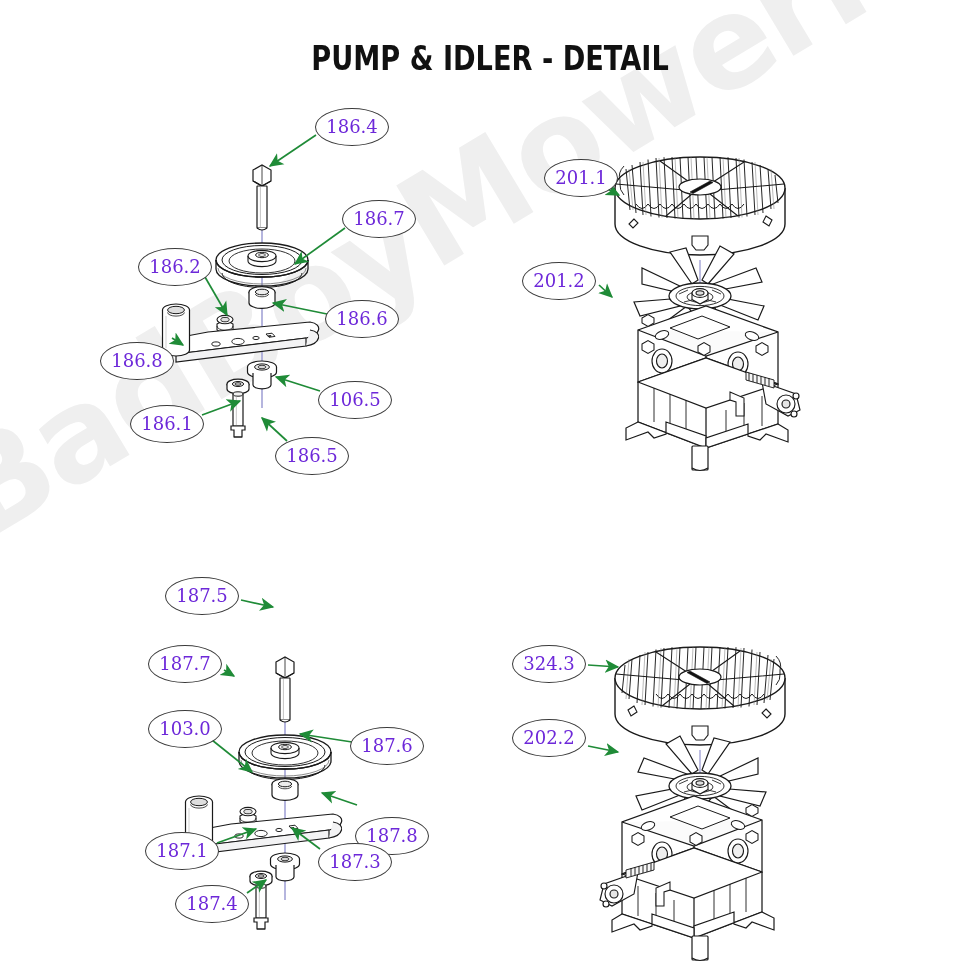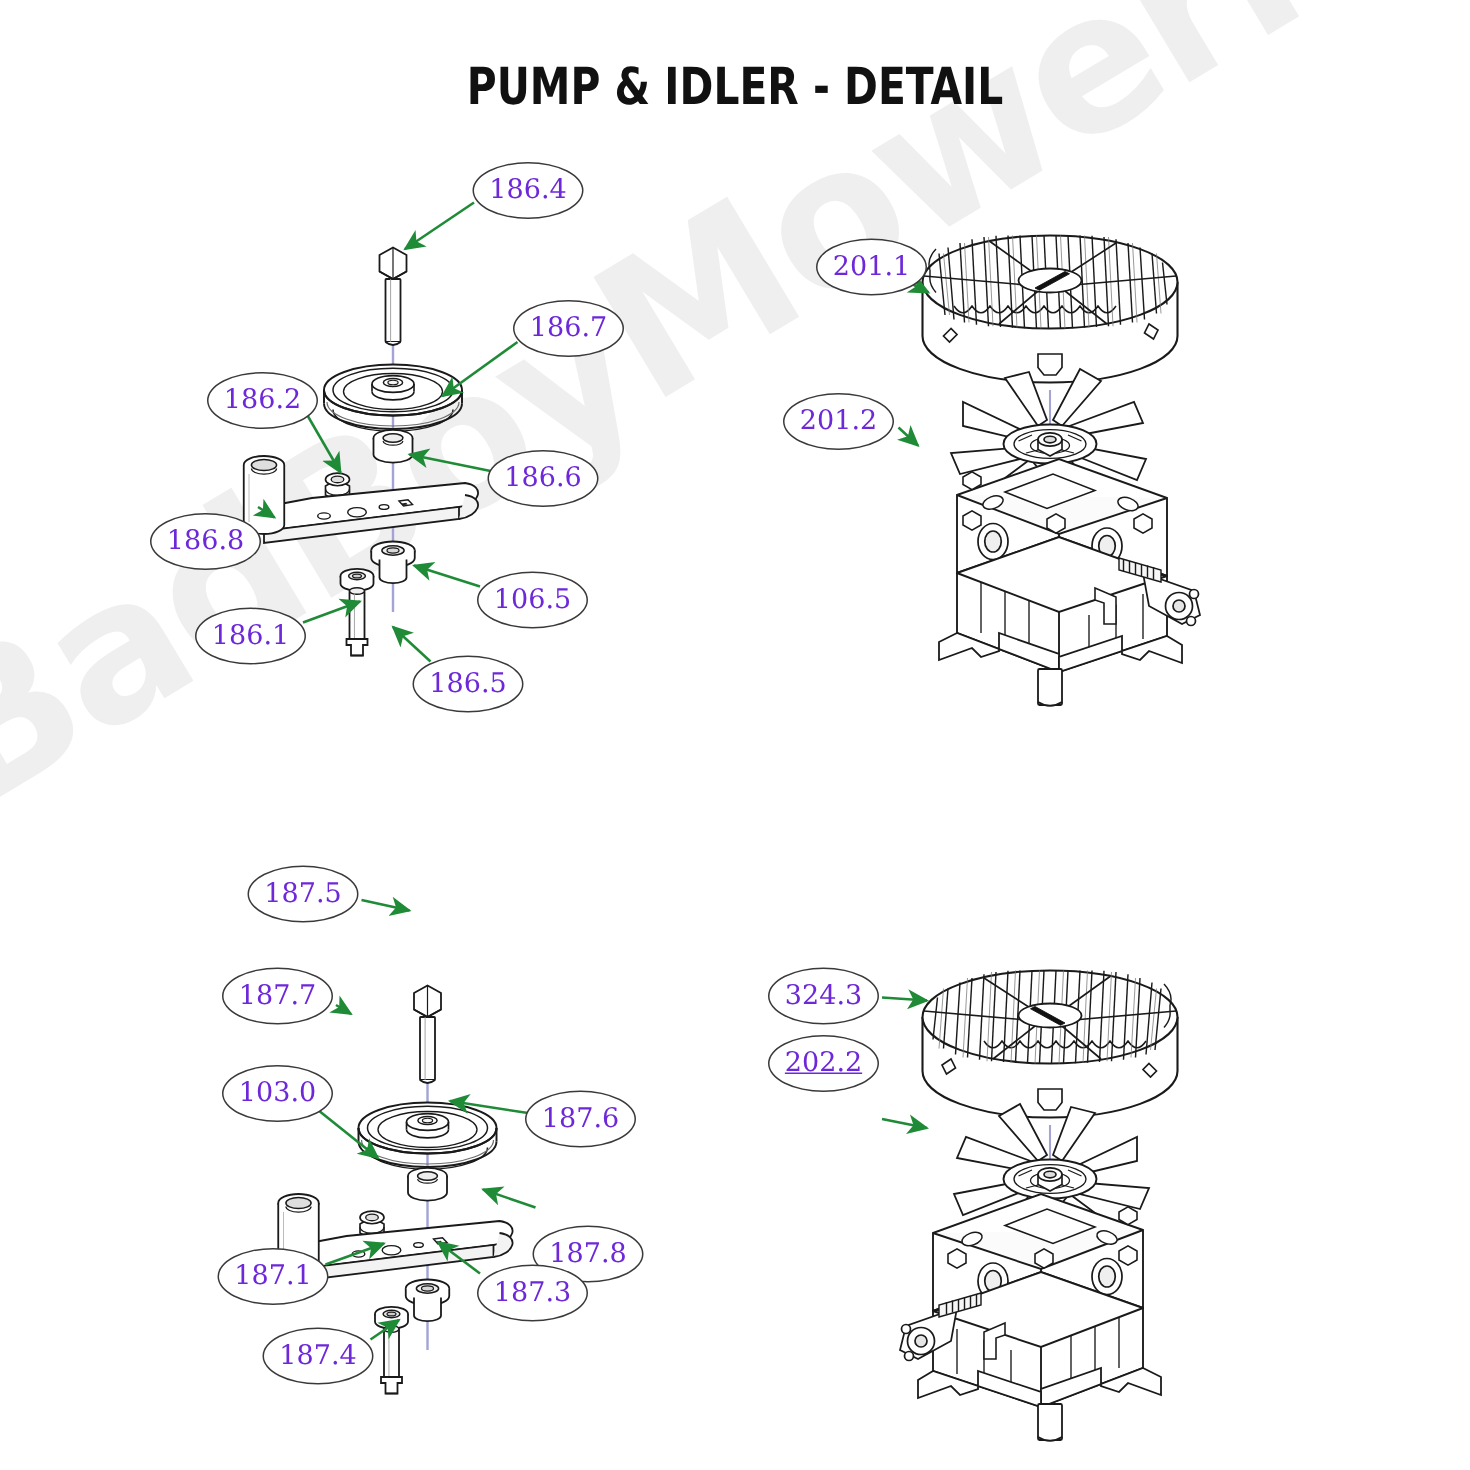--- a/index.html
+++ b/index.html
@@ -407,16 +407,16 @@
       <div class="callout" style="left: 522px; top: 262px; width: 74px; height: 38px; border-color: rgb(58, 58, 58); background: rgb(255, 255, 255);">201.2</div>
       <div class="callout" style="left: 165px; top: 577px; width: 74px; height: 38px; border-color: rgb(58, 58, 58); background: rgb(255, 255, 255); text-align: right;">187.5</div>
       <div class="callout" style="left: 148px; top: 645px; width: 74px; height: 38px; border-color: rgb(58, 58, 58); background: rgb(255, 255, 255);">187.7</div>
       <div class="callout" style="left: 148px; top: 710px; width: 74px; height: 38px; border-color: rgb(58, 58, 58); background: rgb(255, 255, 255);">103.0</div>
       <div class="callout" style="left: 350px; top: 727px; width: 74px; height: 38px; border-color: rgb(58, 58, 58); background: rgb(255, 255, 255);">187.6</div>
       <div class="callout" style="left: 355px; top: 797px; width: 74px; height: 38px; border-color: rgb(58, 58, 58); background: rgb(255, 255, 255); margin-top: 20px;">187.8</div>
       <div class="callout" style="left: 145px; top: 832px; width: 74px; height: 38px; border-color: rgb(58, 58, 58); background: rgb(255, 255, 255);">187.1</div>
       <div class="callout" style="left: 318px; top: 843px; width: 74px; height: 38px; border-color: rgb(58, 58, 58); background: rgb(255, 255, 255);">187.3</div>
       <div class="callout" style="left: 175px; top: 885px; width: 74px; height: 38px; border-color: rgb(58, 58, 58); background: rgb(255, 255, 255);">187.4</div>
       <div class="callout" style="left: 512px; top: 645px; width: 74px; height: 38px; border-color: rgb(58, 58, 58); background: rgb(255, 255, 255);">324.3</div>
-      <div class="callout" style="left: 512px; top: 690px; width: 74px; height: 38px; border-color: rgb(58, 58, 58); background: rgb(255, 255, 255); text-decoration: underline;">202.2</div>
+      <div class="callout" style="left: 512px; top: 719px; width: 74px; height: 38px; border-color: rgb(58, 58, 58); background: rgb(255, 255, 255);">202.2</div>
     </div>
 
 </div>
 
 </body></html>

